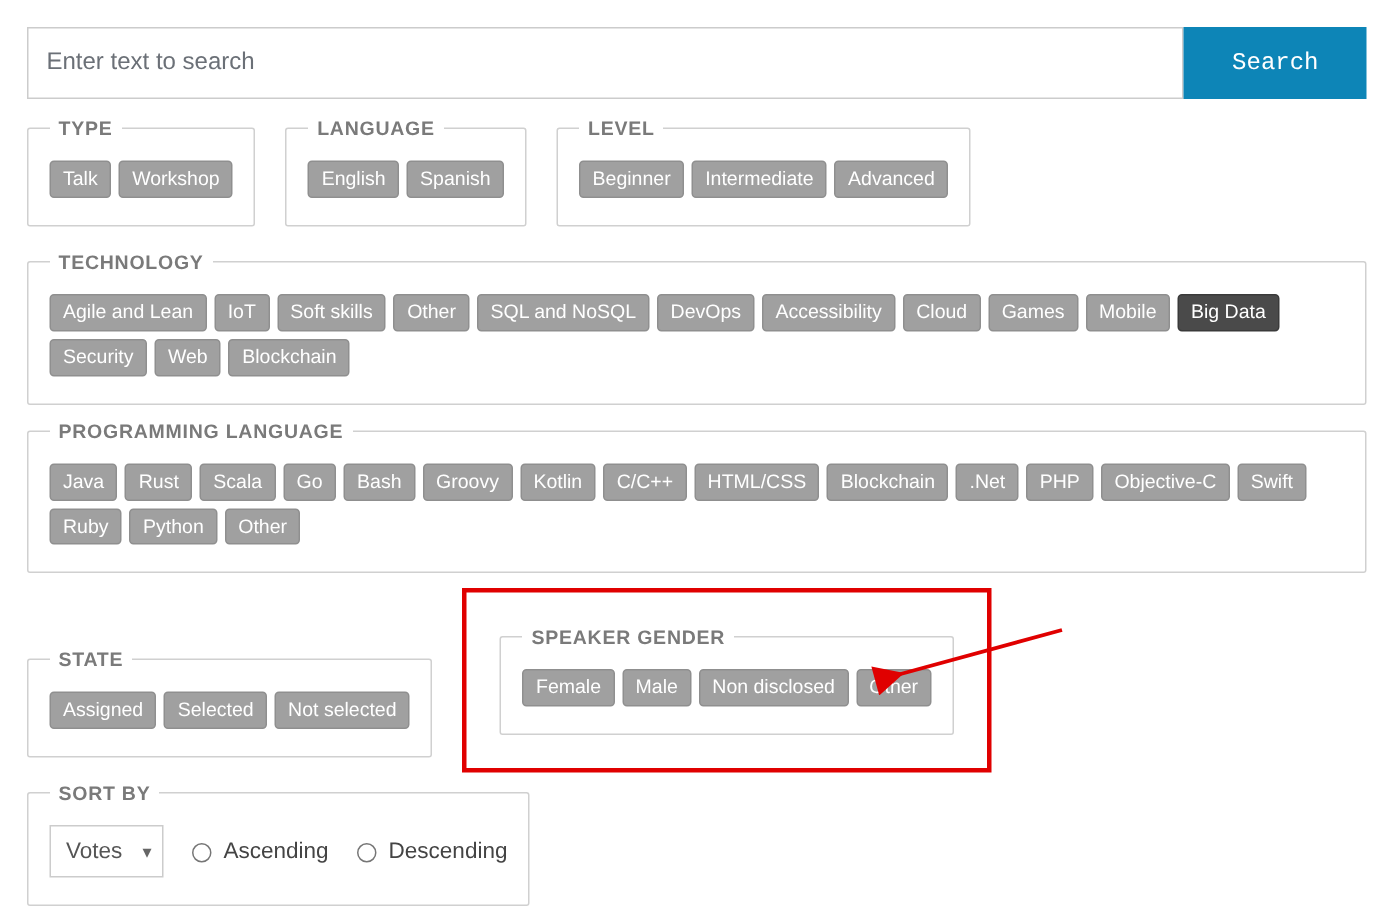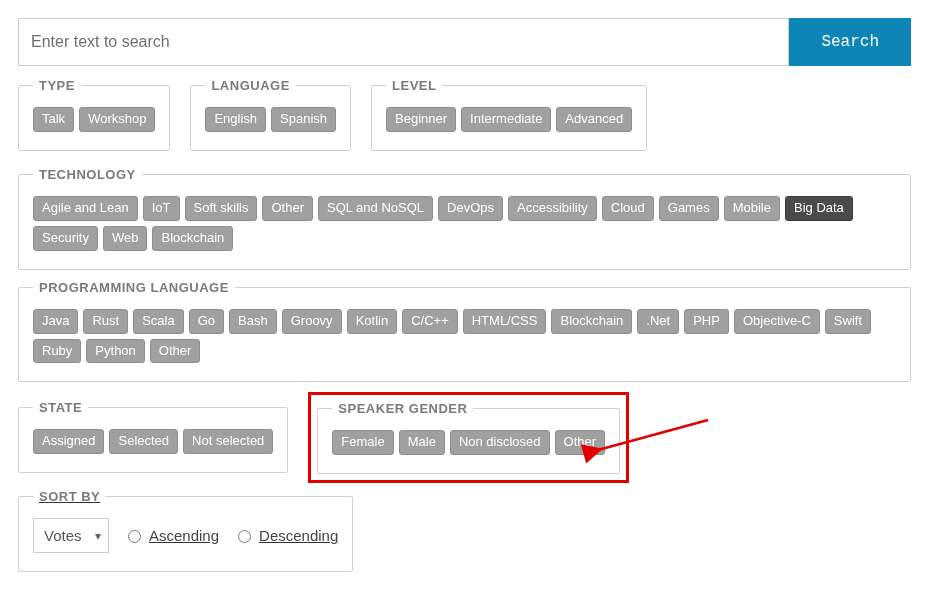--- a/index.html
+++ b/index.html
@@ -172,42 +172,42 @@
   <fieldset class="group">
     <legend>STATE</legend>
     <div class="tags">
         <span class="tag">Assigned</span>
         <span class="tag">Selected</span>
         <span class="tag">Not selected</span>
       </div>
   </fieldset>
 
   <div class="highlight-box" style="position:relative;">
-    <fieldset class="group" style="margin:0;">
+    <fieldset class="group" style="margin:16px;">
       <legend>SPEAKER GENDER</legend>
       <div class="tags">
           <span class="tag">Female</span>
           <span class="tag">Male</span>
           <span class="tag">Non disclosed</span>
           <span class="tag">Other</span>
         </div>
     </fieldset>
   </div>
 
   <svg class="arrow-svg" width="140" height="60" style="left:560px; top:18px;">
     <defs>
       <marker id="ah" markerWidth="10" markerHeight="8" refX="2" refY="4" orient="auto">
         <path d="M8,0 L0,4 L8,8 Z" fill="#e00000"></path>
       </marker>
     </defs>
     <line x1="130" y1="10" x2="20" y2="40" stroke="#e00000" stroke-width="2.5" marker-end="url(#ah)"></line>
   </svg>
 </div>
 
-<fieldset class="group" style="display:inline-block;text-decoration:underline;">
+<fieldset class="group" style="display:inline-block;">
   <legend>SORT BY</legend>
   <div class="sort-controls">
     <span class="select-wrap">
       <select class="sort-select">
         <option>Votes</option>
       </select>
     </span>
     <label class="radio-lbl">
       <input type="radio" name="dir" style="">
       <span>Ascending</span>

